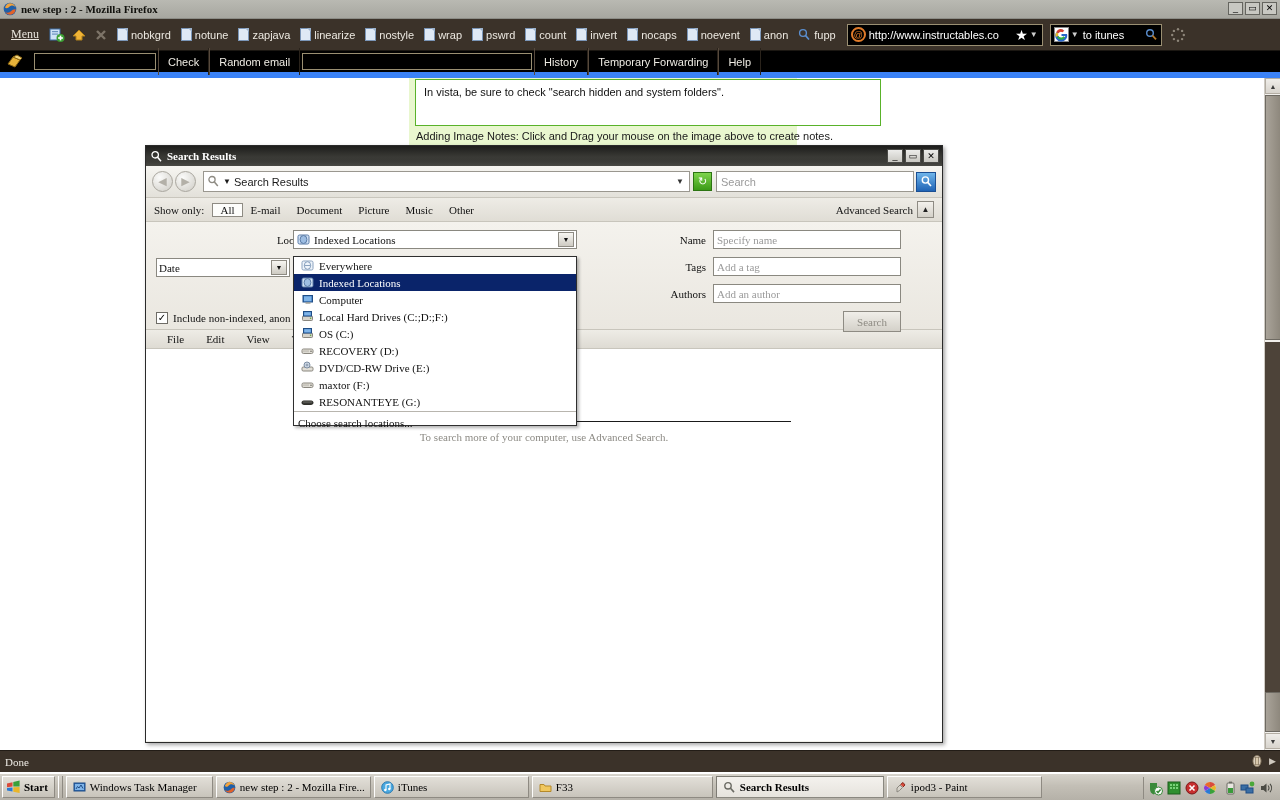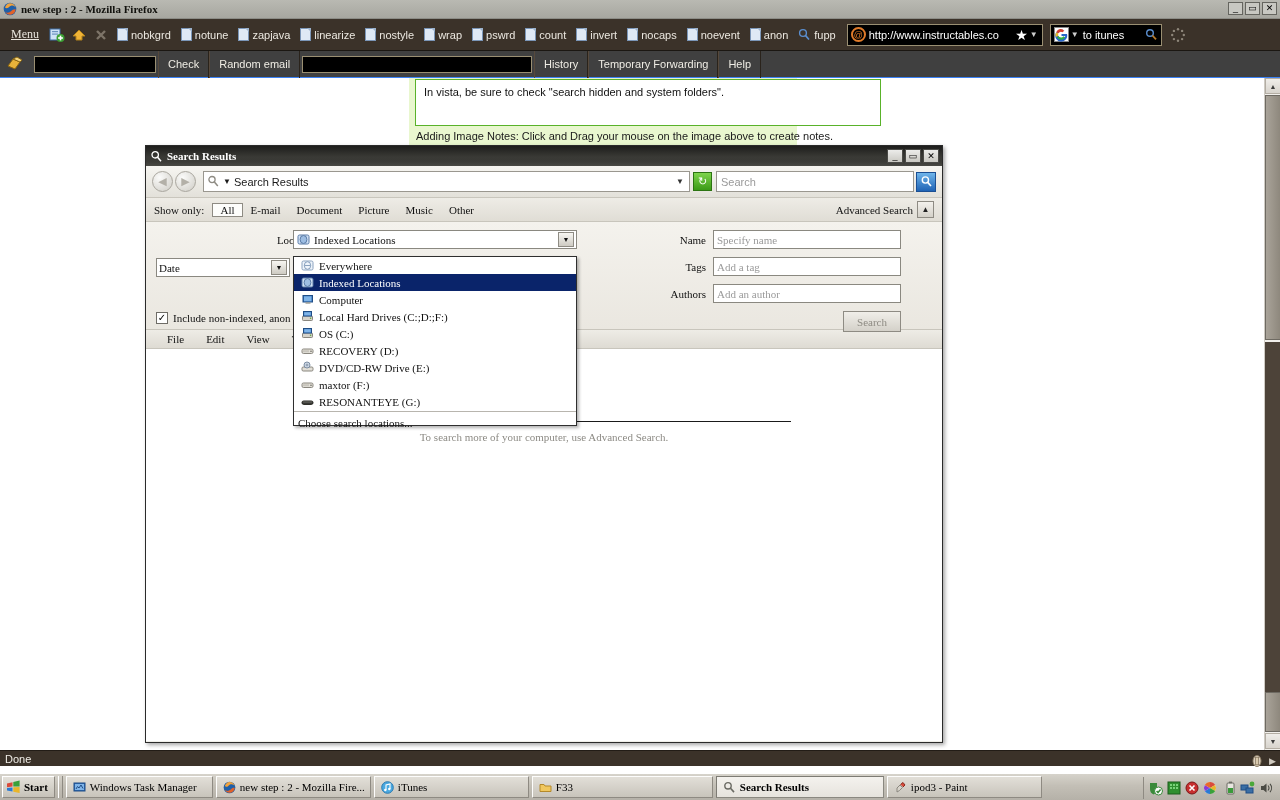--- a/index.html
+++ b/index.html
@@ -76,22 +76,22 @@
     display: flex; align-items: center; background: #000; height: 22px;
     border: 1px solid #9a8f72; margin-left: 7px; flex: none; width: 112px;
   }
   .g-ico { width: 15px; height: 15px; margin: 0 2px 0 3px; flex: none; }
   .ff-search-text { color: #fff; font-size: 11px; flex: 1; white-space: nowrap; }
   .throbber { width: 16px; height: 16px; margin-left: 8px; flex:none; }
 
   
   .mail-toolbar {
     position: absolute; left: 0; top: 51px; width: 1280px; height: 27px;
-    background: #404040; display: flex; align-items: center;
-    border-bottom: 1px solid #3b82f6;
+    background: #000000; display: flex; align-items: center;
+    border-bottom: 6px solid #3b82f6;
   }
   .mail-ico { width: 24px; height: 20px; margin: 0 4px; flex:none;
               display:flex;align-items:center;justify-content:center; }
   .mail-field {
     background: #000; border: 1px solid #9a8f72; height: 17px;
     flex: none; margin: 0 2px;
   }
   .mail-btn {
     color: #efece4; font-size: 11px; padding: 4px 9px; white-space: nowrap;
     border-left: 1px solid #56493c; border-right: 1px solid #2a231b;
@@ -136,24 +136,25 @@
     background: #4d4339;
   }
   .pg-scroll .thumb2 {
     position: absolute; left: 0; top: 614px; width: 16px; height: 40px;
     background: linear-gradient(to right,#a9a399,#8e887d);
     border: 1px solid #6e6a62;
   }
 
   
   .statusbar {
-    position: absolute; left: 0; top: 750px; width: 1280px; height: 16px;
+    position: absolute; left: 0; top: 750px; width: 1280px; height: 22px;
     background: #3b3229; border-top: 1px solid #221c16;
     display: flex; align-items: center; color: #efece6; font-size: 11px;
     padding-left: 5px;
+    font-family: Liberation Serif, serif;
   }
   .status-right { position: absolute; right: 4px; top: 3px; display: flex; gap: 5px; align-items:center; }
 
   
   .taskbar {
     position: absolute; left: 0; top: 772px; width: 1280px; height: 28px;
     background: linear-gradient(to bottom,#d6d3cb 0%, #c3bfb6 45%, #b5b1a8 100%);
     border-top: 2px solid #ffffff;
     display: flex; align-items: center; padding: 0 2px;
   }

